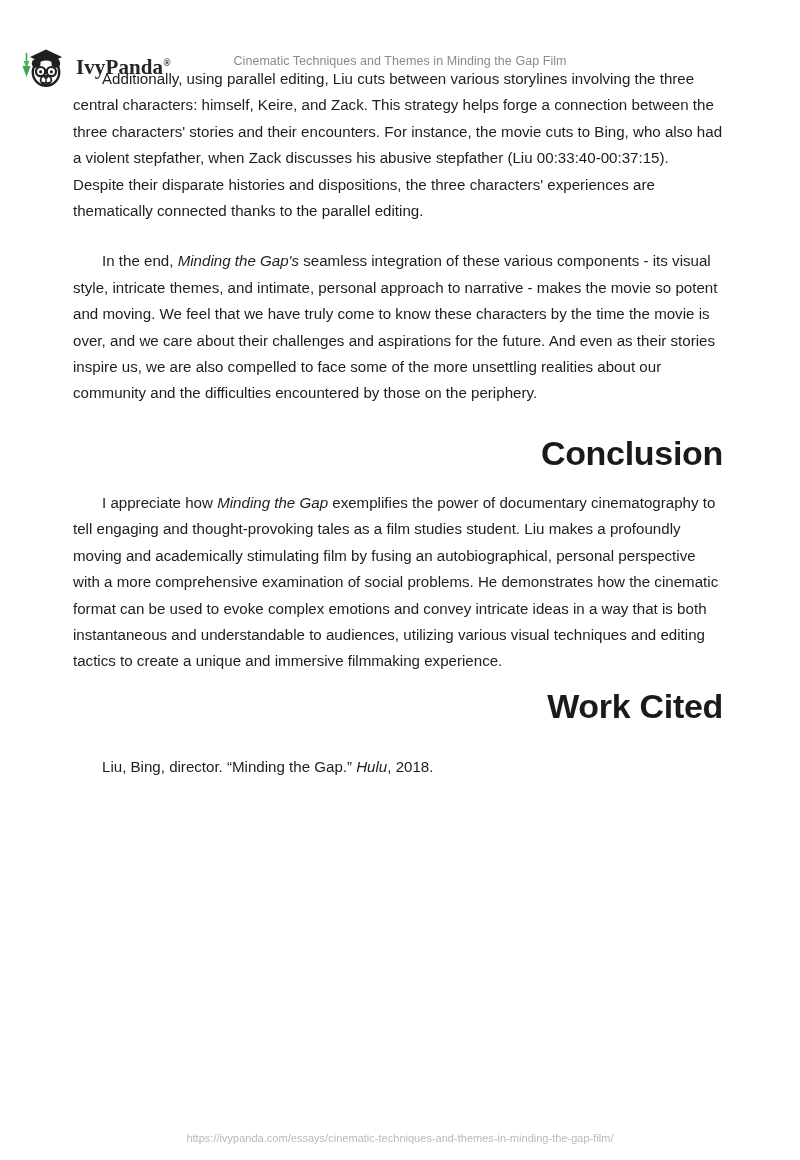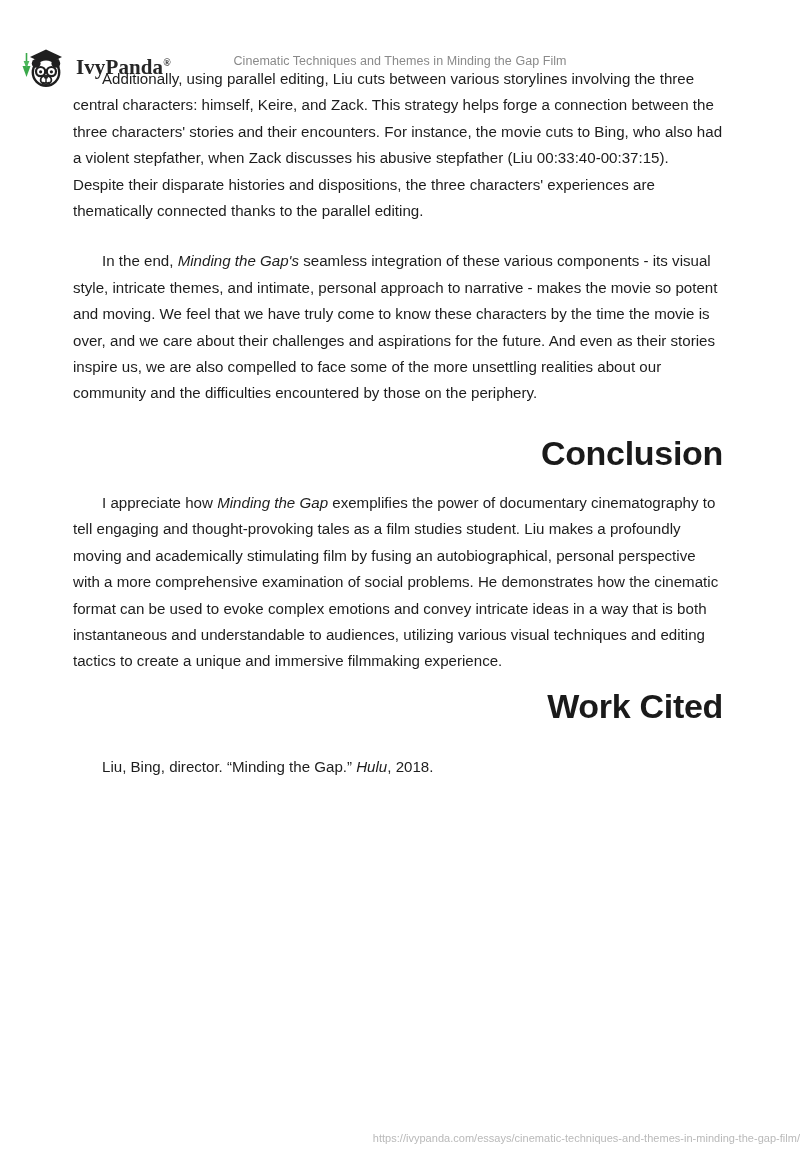--- a/index.html
+++ b/index.html
@@ -116,21 +116,21 @@
     text-indent: 29px;
   }
   .citation em { font-style: italic; }
 
   
   .page-footer {
     position: absolute;
     left: 0;
     width: 800px;
     top: 1128px;
-    text-align: right;
+    text-align: center;
   }
   .footer-url {
     font-size: 11px;
     color: #b9b9b9;
     font-family: "Liberation Sans", sans-serif;
     letter-spacing: 0.02px;
     text-decoration: none;
   }
 </style>
 </head>

